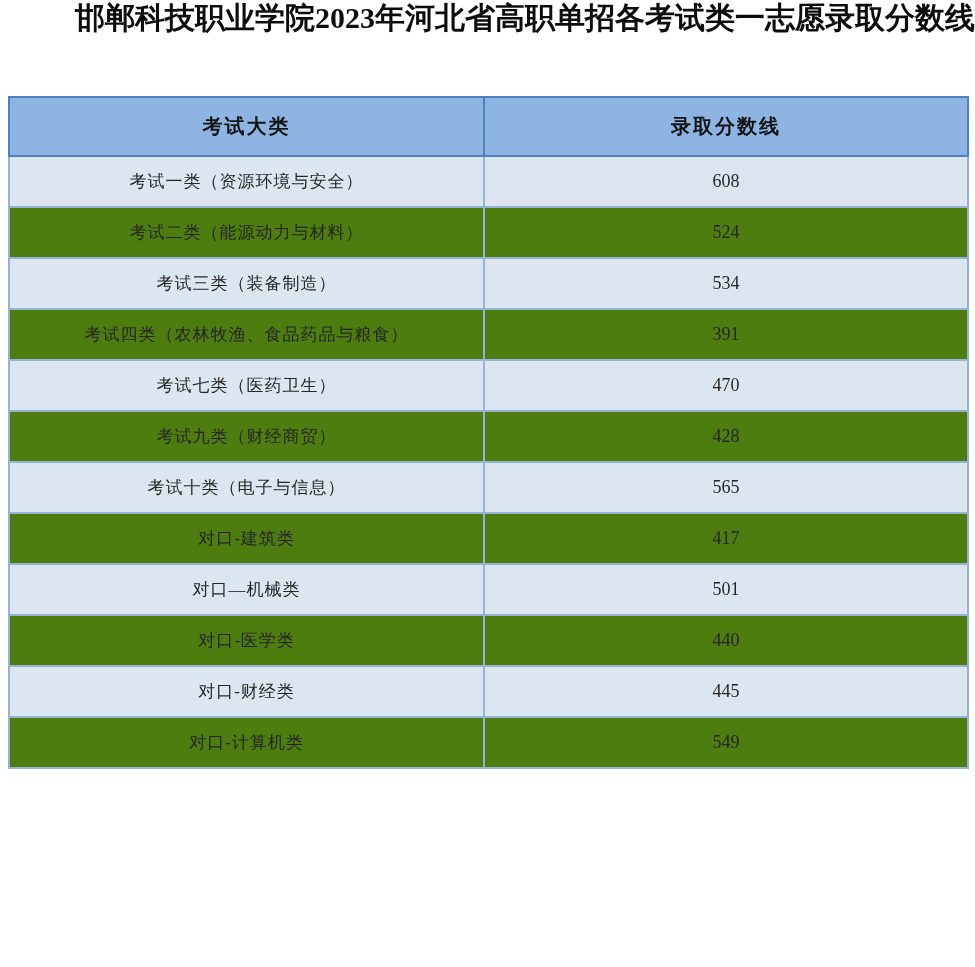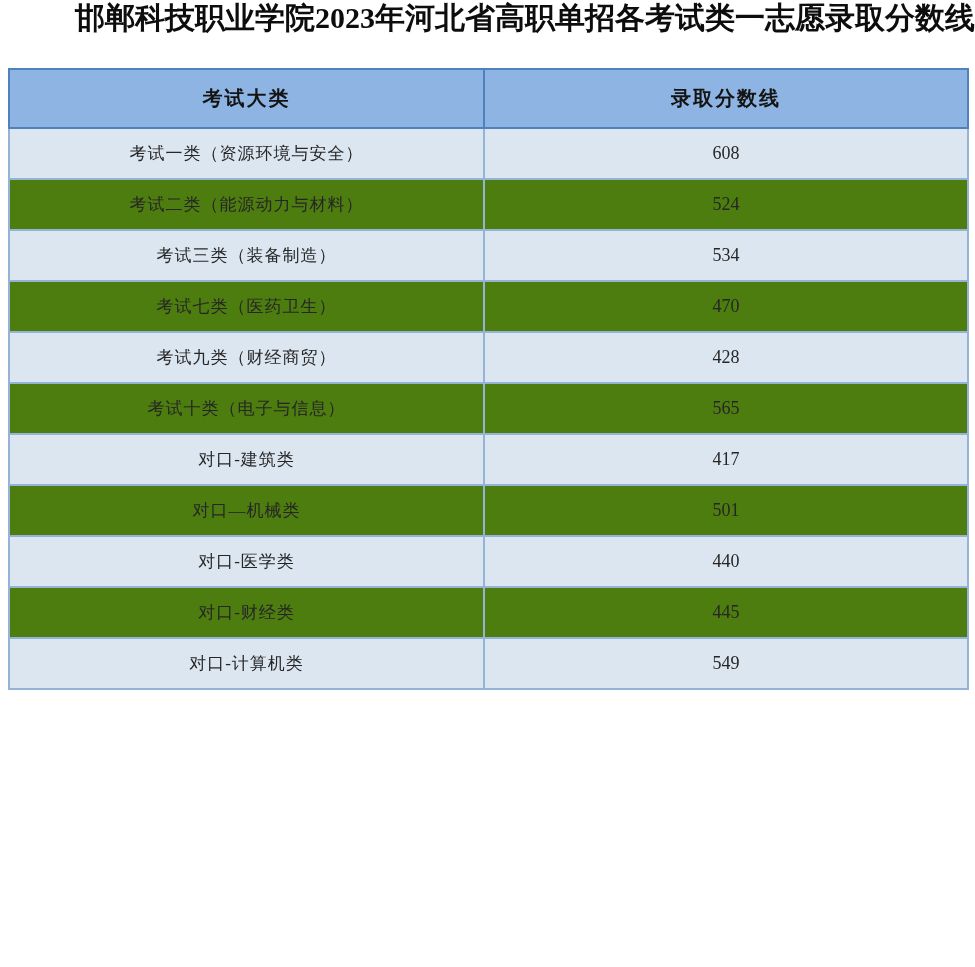--- a/index.html
+++ b/index.html
@@ -23,21 +23,21 @@
     color: #0d0d0d;
     letter-spacing: 0px;
     line-height: 1.2;
     font-family: "Liberation Serif", "DejaVu Serif", serif;
   }
   table.scores {
     border-collapse: collapse;
     table-layout: fixed;
     position: absolute;
     left: 8px;
-    top: 68px;
+    top: 96px;
     width: 959px;
     border: 2px solid #4f81bd;
   }
   table.scores col.col-category { width: 475px; }
   table.scores col.col-score    { width: 484px; }
   table.scores th {
     background: #8db4e2;
     height: 59px;
     font-size: 20px;
     font-weight: bold;
@@ -88,20 +88,24 @@
       </tr>
       <tr>
         <td class="category-cell">考试二类（能源动力与材料）</td>
         <td class="score-cell">524</td>
       </tr>
       <tr>
         <td class="category-cell">考试三类（装备制造）</td>
         <td class="score-cell">534</td>
       </tr>
       <tr>
+        <td class="category-cell">考试四类（农林牧渔、食品药品与粮食）</td>
+        <td class="score-cell">391</td>
+      </tr>
+      <tr>
         <td class="category-cell">考试七类（医药卫生）</td>
         <td class="score-cell">470</td>
       </tr>
       <tr>
         <td class="category-cell">考试九类（财经商贸）</td>
         <td class="score-cell">428</td>
       </tr>
       <tr>
         <td class="category-cell">考试十类（电子与信息）</td>
         <td class="score-cell">565</td>

